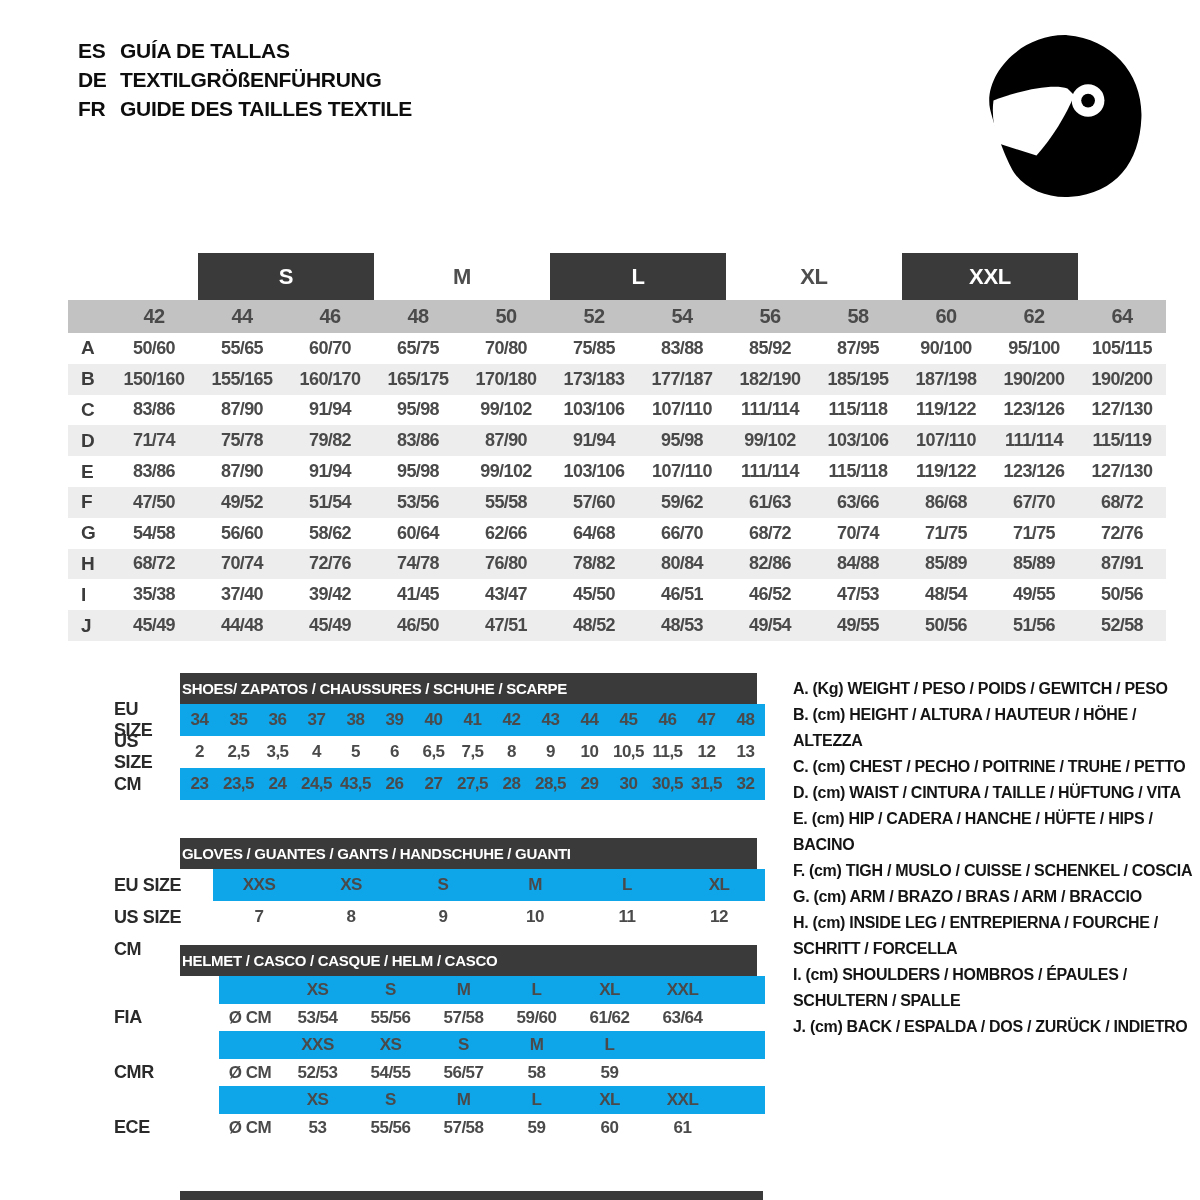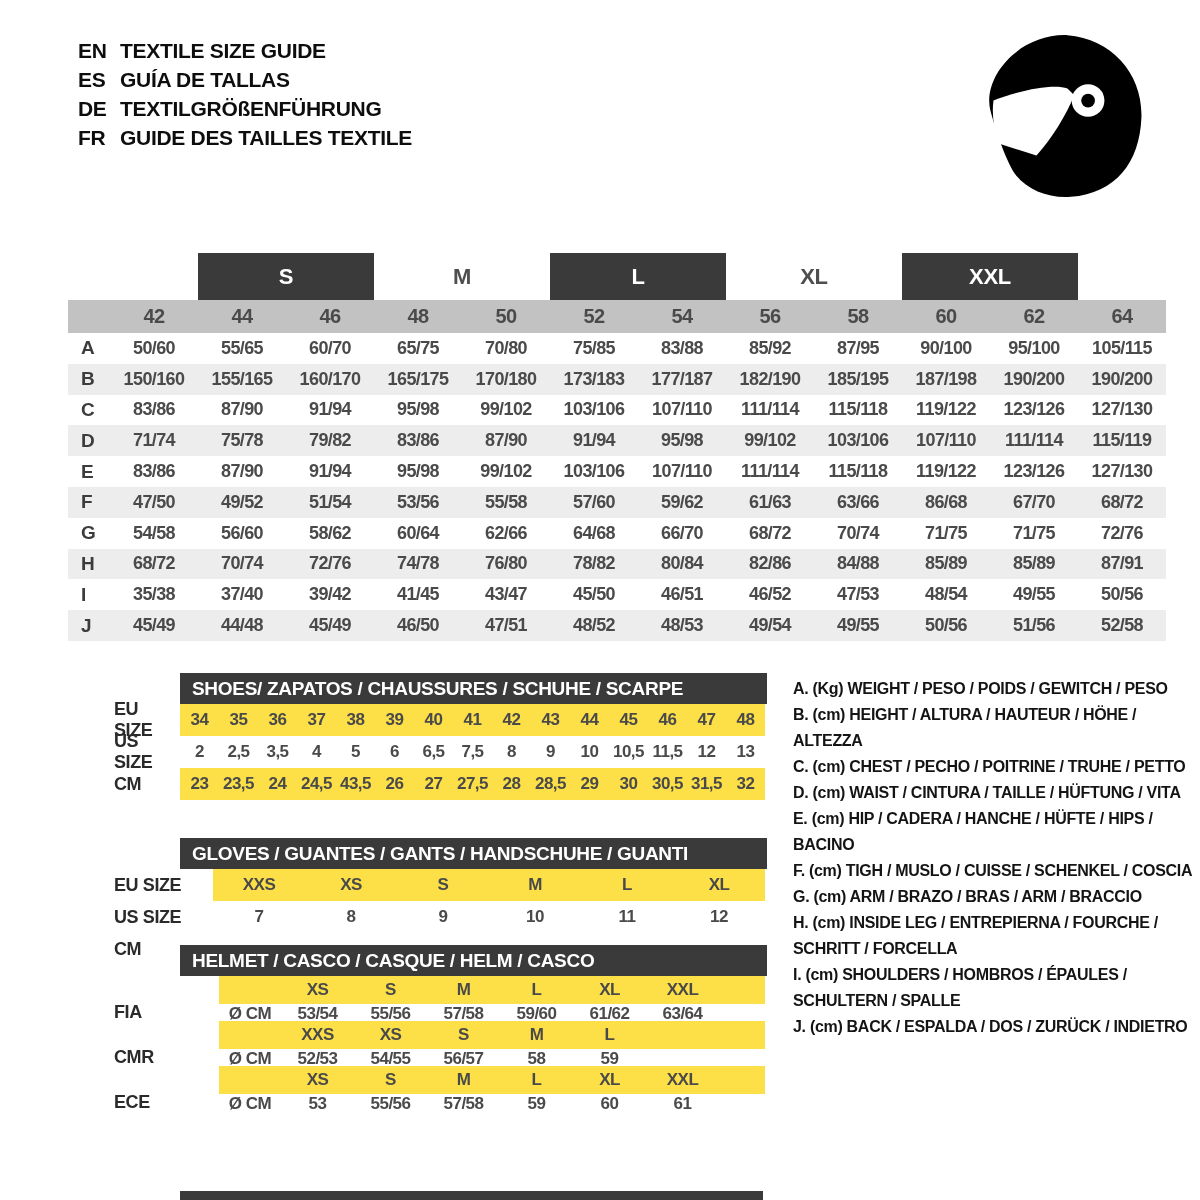--- a/index.html
+++ b/index.html
@@ -27,51 +27,47 @@
             font-size:20px;font-weight:800;color:#4a4a4a;letter-spacing:-0.5px;}
   .size-row{height:30.8px;align-items:center;}
   .size-row.stripe{background:#ededed;}
   .row-letter{font-size:19px;font-weight:800;color:#3c3c3c;padding-left:13px;}
   .size-val{text-align:center;font-size:18px;font-weight:800;color:#4a4a4a;letter-spacing:-0.6px;}
 
   
   .sub-table{position:absolute;left:75px;width:690px;}
   #shoes{top:673px;} #gloves{top:838px;} #helmet{top:945px;}
   .sub-title{margin-left:105px;width:575px;height:31px;background:#3a3a3a;color:#fff;
-             display:flex;align-items:center;padding-left:12px;
-             font-size:19px;font-weight:800;letter-spacing:-0.3px;}
+             display:flex;align-items:center;padding-left:2px;
+             font-size:15px;font-weight:800;letter-spacing:-0.3px;}
   .sub-row{display:flex;height:32px;margin-left:39px;}
   .sub-row.helmet-sizes{height:28px;}
-  .sub-row.helmet-data{height:17px;}
+  .sub-row.helmet-data{height:27px;}
   .sub-label{width:105px;display:flex;align-items:center;
              font-size:18px;font-weight:800;color:#2a2a2a;letter-spacing:-0.4px;}
   .sub-values{flex:1;display:grid;align-items:center;}
-  .sub-values.stripe{background:#fde047;}
+  .sub-values.stripe{background:#0ea5e9;}
   .shoes-values{grid-template-columns:repeat(15,39px);}
   .gloves-values{grid-template-columns:repeat(6,92px);}
   .helmet-values{grid-template-columns:62px repeat(6,73px);}
   .sub-val{text-align:center;font-size:17px;font-weight:800;color:#4a4a4a;letter-spacing:-0.5px;}
 
   
   .legend{position:absolute;left:793px;top:676px;width:412px;}
   .legend-item{font-size:16px;font-weight:800;color:#141414;line-height:26px;letter-spacing:-0.3px;}
 
   
   .next-bar{position:absolute;left:180px;top:1191px;width:583px;height:9px;background:#3a3a3a;}
 </style>
 </head>
 <body>
 
 <div class="canvas">
 
   <div class="lang-list">
-      <div class="lang-row">
-        <div class="lang-code">EN</div>
-        <div class="lang-label">TEXTILE SIZE GUIDE</div>
-      </div>
       <div class="lang-row">
         <div class="lang-code">ES</div>
         <div class="lang-label">GUÍA DE TALLAS</div>
       </div>
       <div class="lang-row">
         <div class="lang-code">DE</div>
         <div class="lang-label">TEXTILGRÖßENFÜHRUNG</div>
       </div>
       <div class="lang-row">
         <div class="lang-code">FR</div>

